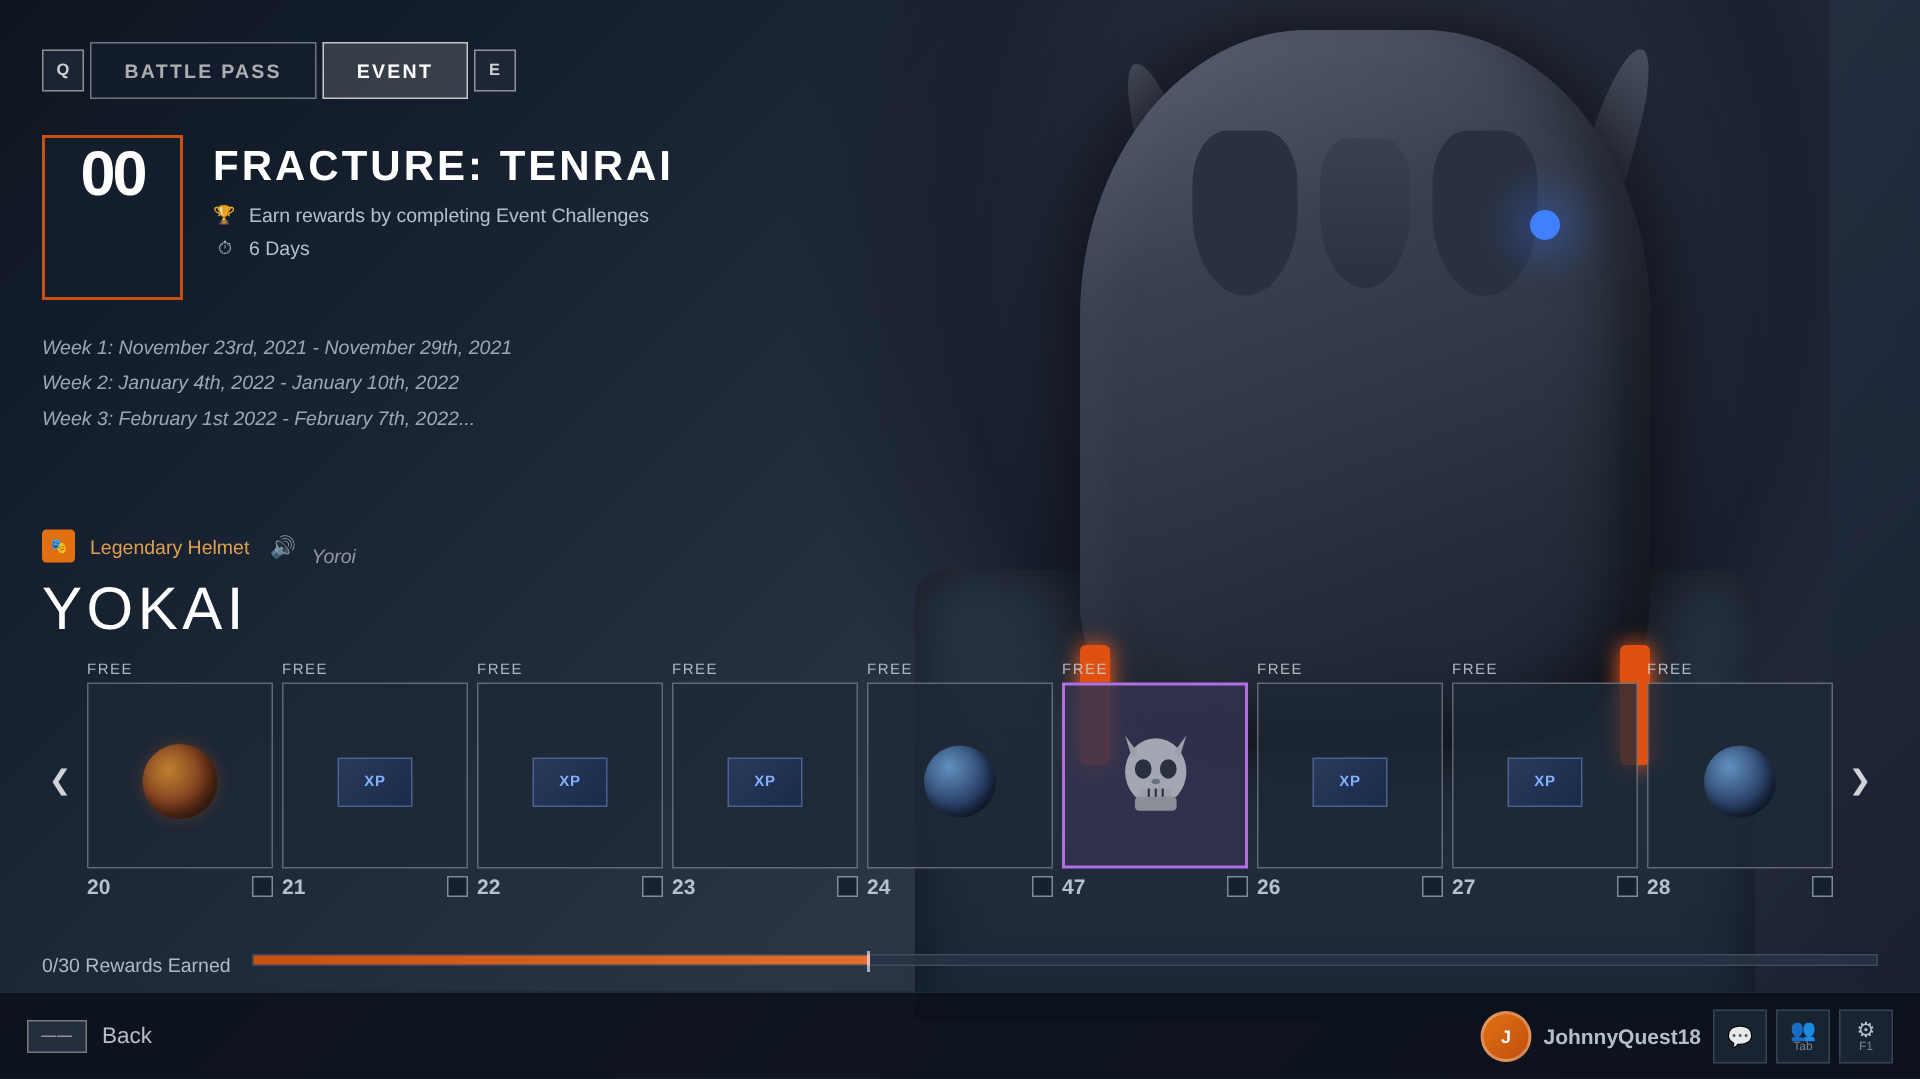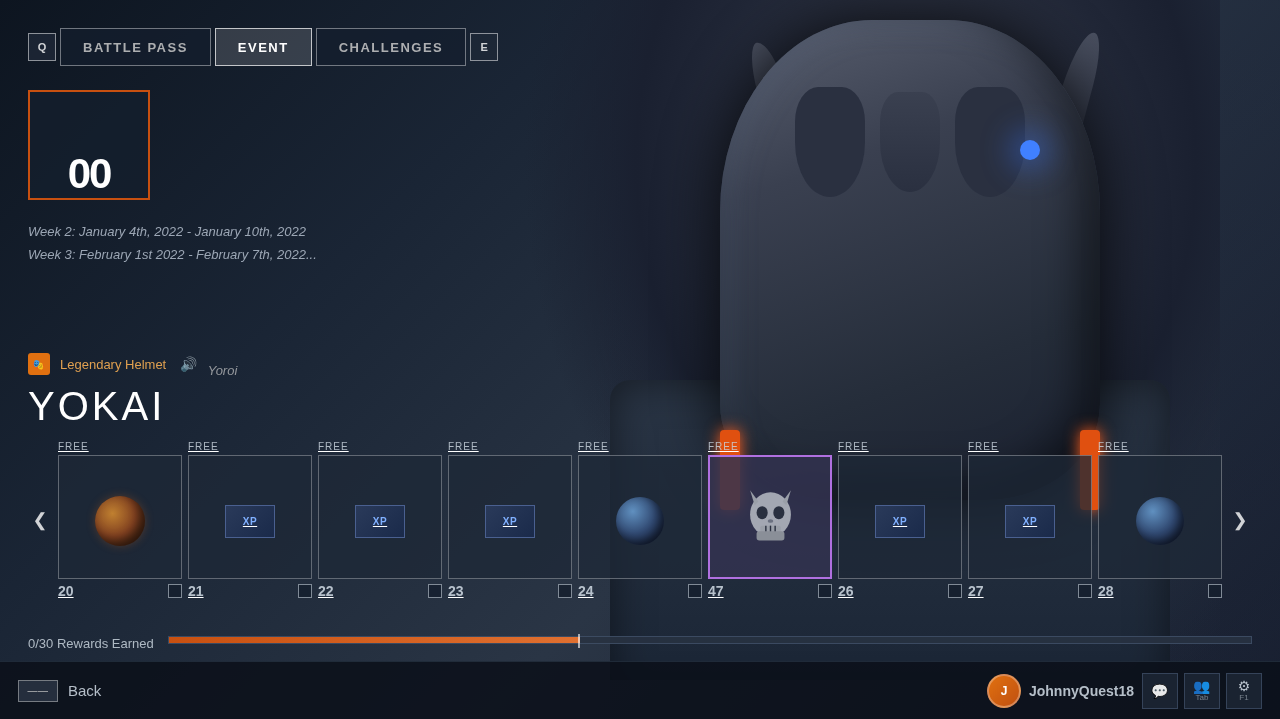--- a/index.html
+++ b/index.html
@@ -218,26 +218,26 @@
 
     
     .event-info {
       position: absolute;
       top: 90px;
       left: 28px;
       width: 580px;
     }
 
     .event-icon {
-      width: 122px;
+      width: 94px;
       height: 110px;
       border: 2px solid #c85010;
       background: rgba(20,30,45,0.85);
       display: flex;
-      align-items: flex-end;
+      align-items: flex-start;
       justify-content: center;
       float: left;
       margin-right: 20px;
     }
 
     .event-icon-number {
       font-size: 42px;
       font-weight: 900;
       color: white;
       letter-spacing: -2px;
@@ -354,21 +354,20 @@
       color: rgba(255,255,255,0.8);
       cursor: pointer;
       flex-shrink: 0;
     }
 
     .items-list {
       display: flex;
       gap: 6px;
       flex: 1;
       overflow: hidden;
-      text-decoration: underline;
     }
 
     .reward-item {
       flex: 1;
       min-width: 0;
       display: flex;
       flex-direction: column;
       align-items: center;
     }
 
@@ -625,29 +624,40 @@
   <div class="accent-right"></div>
   <div class="blue-light"></div>
 </div>
 
 <div class="content">
 
   <nav class="top-nav">
     <div class="nav-key">Q</div>
     <div class="nav-tab">BATTLE PASS</div>
     <div class="nav-tab active">EVENT</div>
-    <div class="nav-tab">CHALLENGES</div>
     <div class="nav-key">E</div>
   </nav>
 
   <section class="event-info">
     <div class="event-icon">
       <span class="event-icon-number">00</span>
     </div>
+    <div class="event-text">
+      <div class="event-title">FRACTURE: TENRAI</div>
+      <div class="event-detail">
+        <span class="event-detail-icon">🏆</span>
+        <span>Earn rewards by completing Event Challenges</span>
+      </div>
+      <div class="event-detail">
+        <span class="event-detail-icon">⏱</span>
+        <span>6 Days</span>
+      </div>
+    </div>
     <div class="week-schedule">
+      <div>Week 1: November 23rd, 2021 - November 29th, 2021</div>
       <div>Week 2: January 4th, 2022 - January 10th, 2022</div>
       <div>Week 3: February 1st 2022 - February 7th, 2022...</div>
     </div>
   </section>
 
   <section class="reward-section">
     <div class="reward-label">
       <div class="reward-type-icon">🎭</div>
       <span class="reward-type-text">Legendary Helmet</span>
       <span class="reward-sound-icon">🔊</span>

